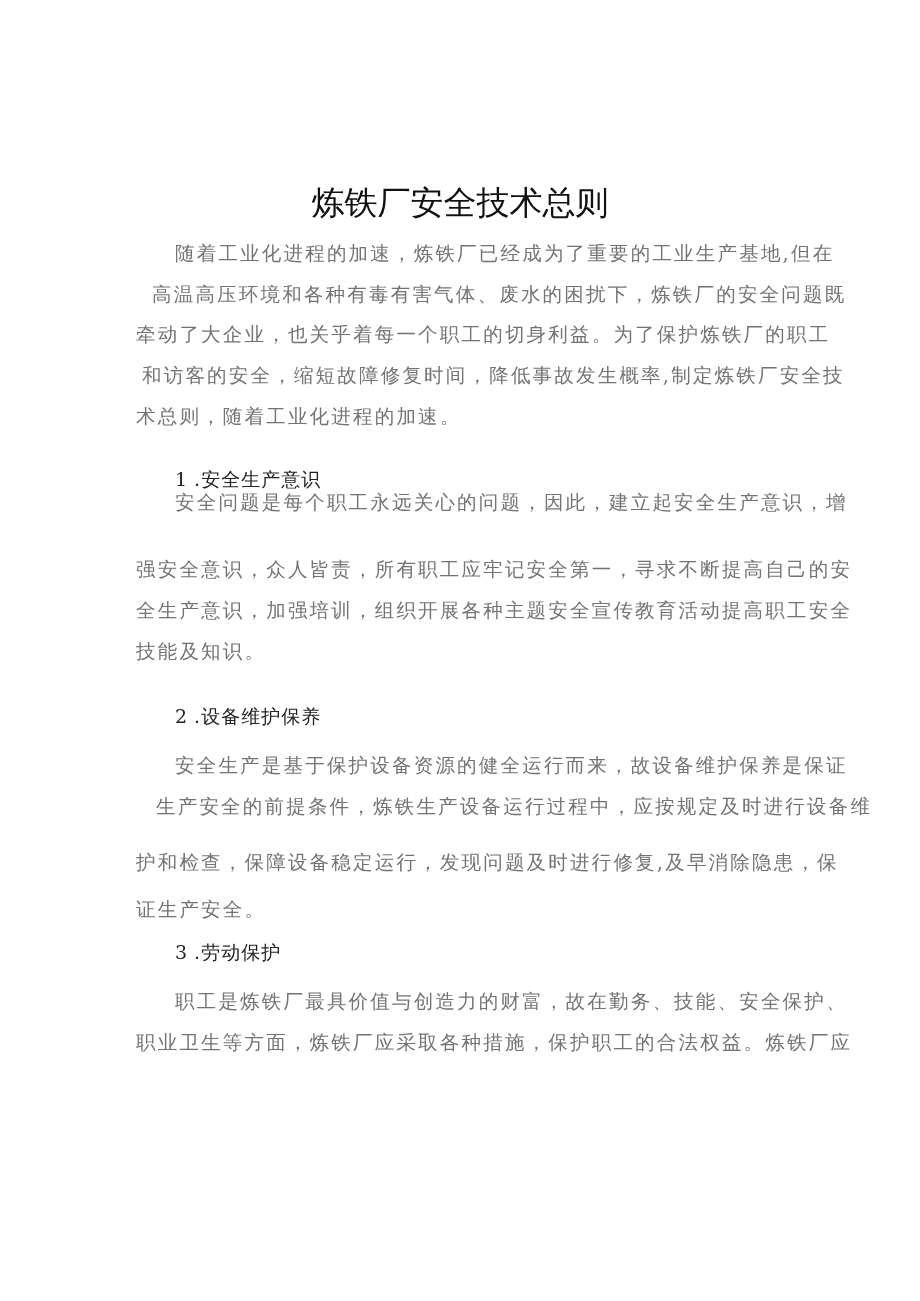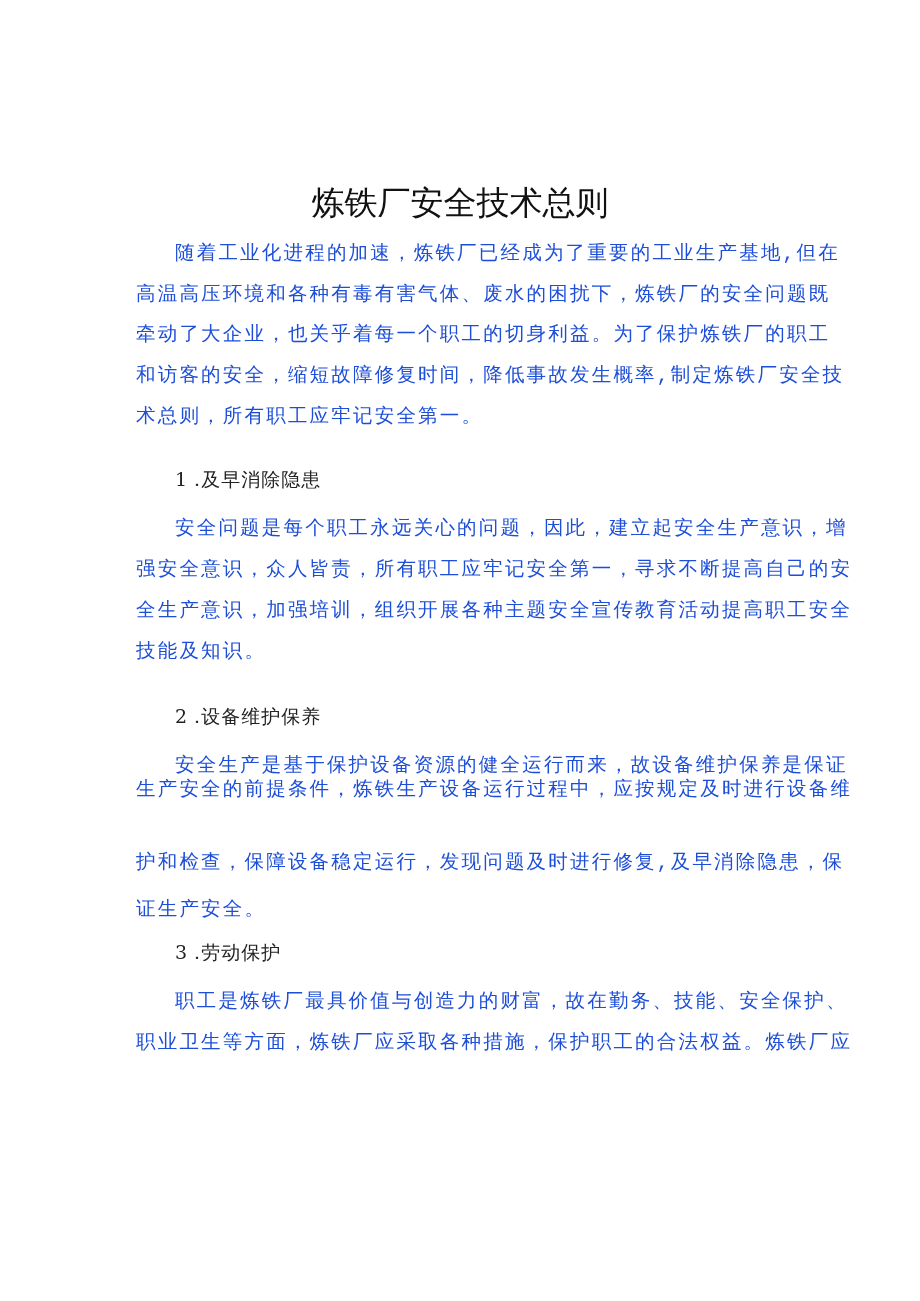--- a/index.html
+++ b/index.html
@@ -34,24 +34,23 @@
       color: #111111;
       letter-spacing: 0px;
       margin: 0;
       font-weight: normal;
     }
     .line {
       position: absolute;
       left: 136px;
       font-size: 19.5px;
       line-height: 24px;
-      color: #1d4ed8;
+      color: #737373;
       white-space: nowrap;
       letter-spacing: 2.2px;
-      font-family: Liberation Mono, monospace;
     }
     .line.indent { left: 175px; }
     .heading {
       position: absolute;
       left: 175px;
       font-size: 19px;
       line-height: 24px;
       color: #222222;
       white-space: nowrap;
       letter-spacing: 1px;
@@ -60,42 +59,42 @@
   </style>
 </head>
 <body>
 
 <div class="page">
 
   <h1 class="title">炼铁厂安全技术总则</h1>
 
   <div>
     <div class="line indent" style="top:242px;">随着工业化进程的加速，炼铁厂已经成为了重要的工业生产基地,但在</div>
-    <div class="line" style="top:283px;">高温高压环境和各种有毒有害气体、废水的困扰下，炼铁厂的安全问题既</div>
+    <div class="line" style="top:283px;margin-left:16px;">高温高压环境和各种有毒有害气体、废水的困扰下，炼铁厂的安全问题既</div>
     <div class="line" style="top:323px;">牵动了大企业，也关乎着每一个职工的切身利益。为了保护炼铁厂的职工</div>
-    <div class="line" style="top:364px;">和访客的安全，缩短故障修复时间，降低事故发生概率,制定炼铁厂安全技</div>
-    <div class="line" style="top:405px;">术总则，所有职工应牢记安全第一。</div>
+    <div class="line" style="top:364px;margin-left:6px;">和访客的安全，缩短故障修复时间，降低事故发生概率,制定炼铁厂安全技</div>
+    <div class="line" style="top:405px;">术总则，随着工业化进程的加速。</div>
   </div>
 
   <div>
     <div class="heading" style="top:467px;">
-      <span class="num">1</span><span>.及早消除隐患</span>
+      <span class="num">1</span><span>.安全生产意识</span>
     </div>
-    <div class="line indent" style="top:517px;">安全问题是每个职工永远关心的问题，因此，建立起安全生产意识，增</div>
+    <div class="line indent" style="top:491px;">安全问题是每个职工永远关心的问题，因此，建立起安全生产意识，增</div>
     <div class="line" style="top:558px;">强安全意识，众人皆责，所有职工应牢记安全第一，寻求不断提高自己的安</div>
     <div class="line" style="top:599px;">全生产意识，加强培训，组织开展各种主题安全宣传教育活动提高职工安全</div>
     <div class="line" style="top:640px;">技能及知识。</div>
   </div>
 
   <div>
     <div class="heading" style="top:704px;">
       <span class="num">2</span><span>.设备维护保养</span>
     </div>
     <div class="line indent" style="top:754px;">安全生产是基于保护设备资源的健全运行而来，故设备维护保养是保证</div>
-    <div class="line" style="top:778px;">生产安全的前提条件，炼铁生产设备运行过程中，应按规定及时进行设备维</div>
+    <div class="line" style="top:795px;margin-left:20px;">生产安全的前提条件，炼铁生产设备运行过程中，应按规定及时进行设备维</div>
     <div class="line" style="top:836px;margin-top:15px;">护和检查，保障设备稳定运行，发现问题及时进行修复,及早消除隐患，保</div>
     <div class="line" style="top:877px;margin-top:21px;">证生产安全。</div>
   </div>
 
   <div>
     <div class="heading" style="top:940px;">
       <span class="num">3</span><span>.劳动保护</span>
     </div>
     <div class="line indent" style="top:990px;">职工是炼铁厂最具价值与创造力的财富，故在勤务、技能、安全保护、</div>
     <div class="line" style="top:1031px;">职业卫生等方面，炼铁厂应采取各种措施，保护职工的合法权益。炼铁厂应</div>

